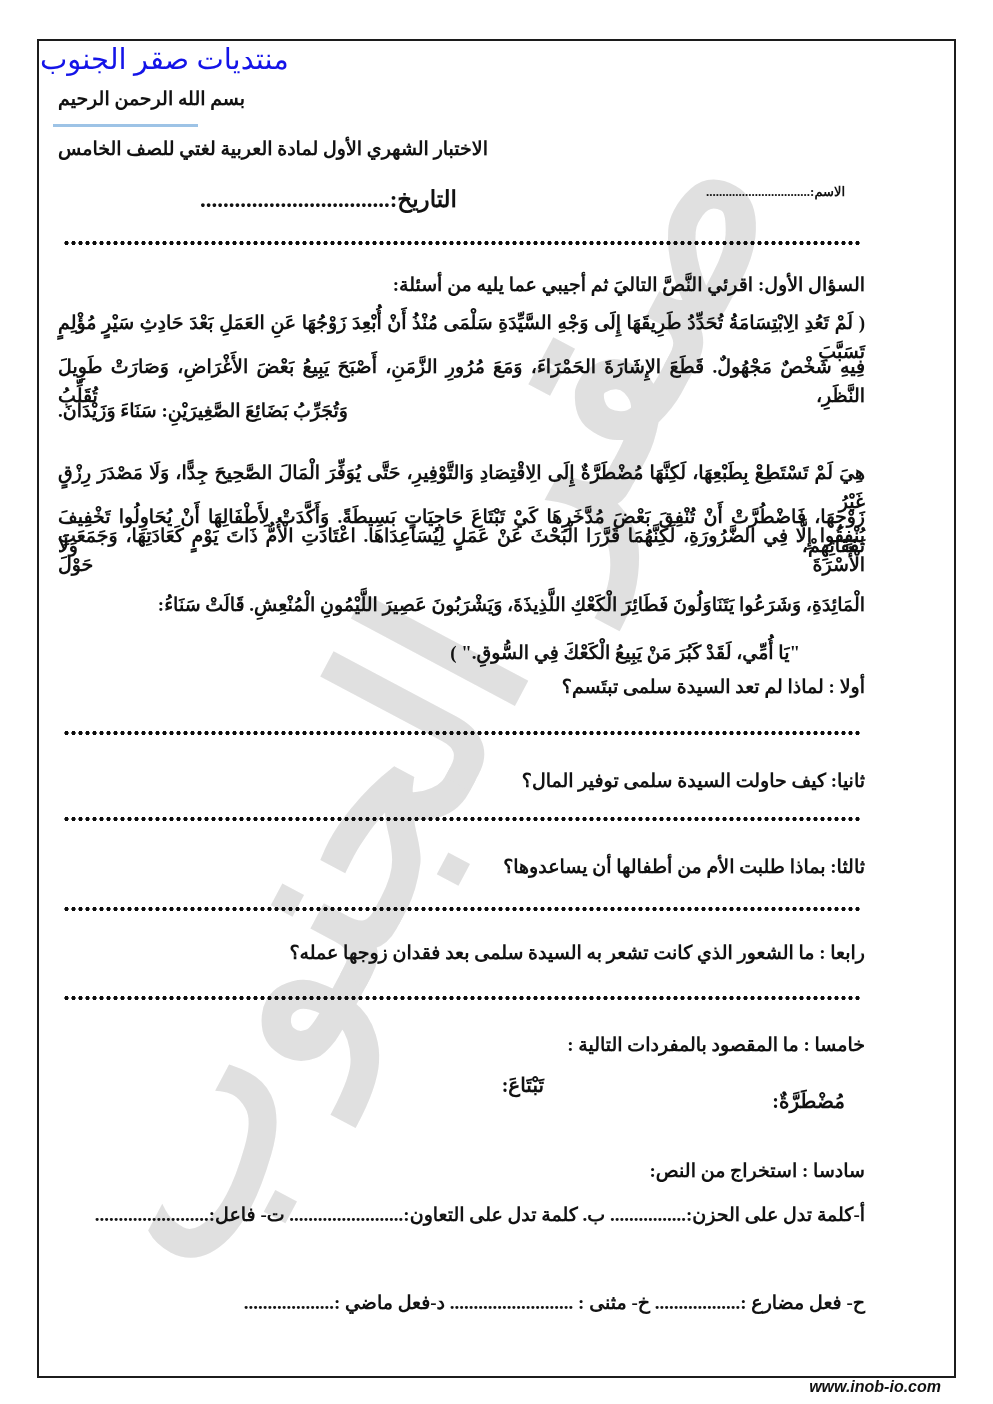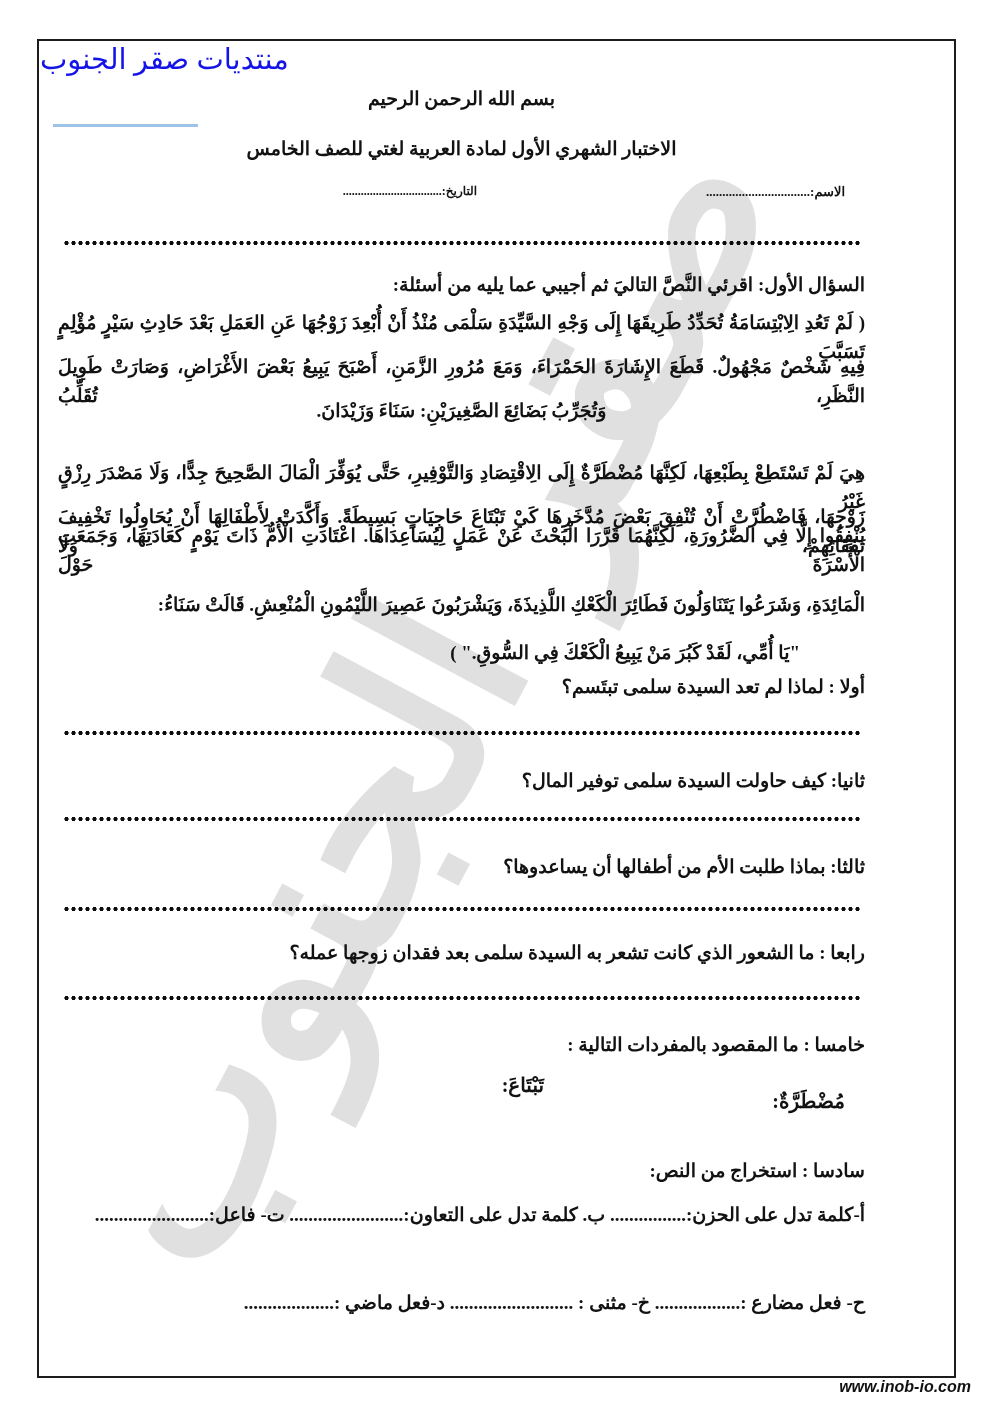--- a/index.html
+++ b/index.html
@@ -12,41 +12,41 @@
     transform:translate(-50%,-50%) rotate(-62deg);
     font-size:235px;font-weight:bold;color:#d9d9d9;white-space:nowrap;
     font-family:"DejaVu Serif",serif;opacity:.8;pointer-events:none;
   }
   .frame{
     position:absolute;left:37px;top:39px;width:915px;height:1335px;
     border:2px solid #1c1c1c;z-index:1;background:transparent;
   }
   .content{position:absolute;left:38px;top:40px;width:847px;height:1336px;z-index:2;text-decoration:underline;}
   .abs{position:absolute;right:20px;left:20px;font-weight:bold;font-size:19px;line-height:1.55;}
-  .center{text-align:center;}
+  .center{text-align:left;}
   .right{text-align:right;}
   .just{text-align:justify;text-align-last:justify;}
   .site-name{
     position:absolute;left:2px;top:2px;right:auto;width:auto;
     font-size:29px;font-weight:normal;color:#1414e8;
     font-family:"Liberation Serif","DejaVu Serif",serif;direction:rtl;
   }
   .blue-underline{position:absolute;left:15px;top:84px;width:145px;height:3px;background:#9dc3e6;}
   .dots-line{
     position:absolute;right:24px;left:24px;height:6px;
     background-image:radial-gradient(circle,#0c0c0c 1.9px,transparent 2.3px);
     background-size:7px 6px;background-repeat:repeat-x;background-position:right center;
   }
   .name-label{position:absolute;right:20px;top:0;font-weight:bold;font-size:13px;text-align:right;}
-  .date-label{position:absolute;right:388px;top:0;font-weight:bold;font-size:12px;text-align:right;}
+  .date-label{position:absolute;right:408px;top:0;font-weight:bold;font-size:23px;text-align:right;}
   .vocab1{position:absolute;right:20px;top:0;font-weight:bold;font-size:20px;margin-top:16px;}
   .vocab2{position:absolute;right:321px;top:0;font-weight:bold;font-size:20px;}
   .quote-line{right:85px;left:auto;}
   .footer-url{
-    position:absolute;right:22px;top:1378px;z-index:2;
+    position:absolute;right:52px;top:1378px;z-index:2;
     font-family:"Liberation Sans","DejaVu Sans",sans-serif;
     font-weight:bold;font-style:italic;font-size:16px;color:#111;
   }
 </style>
 </head>
 <body>
 
 <div class="watermark">صقر الجنوب</div>
 <div class="frame"></div>
 

